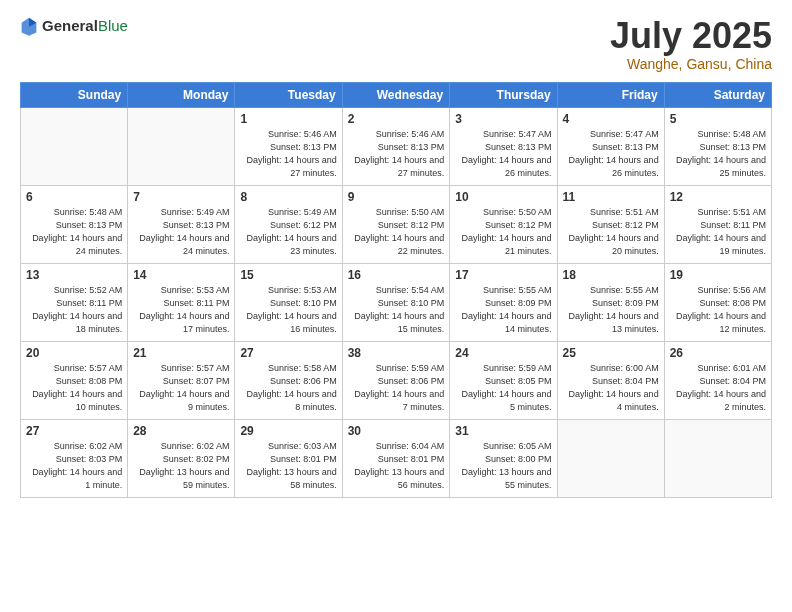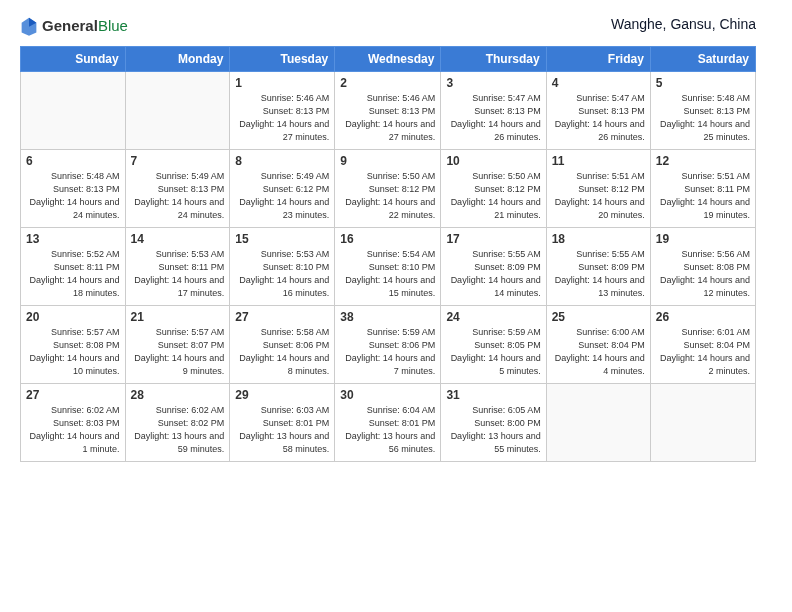--- a/index.html
+++ b/index.html
@@ -6,21 +6,21 @@
     body {
       width: 792px;
       height: 612px;
       background: #fff;
       font-family: Arial, sans-serif;
       overflow: hidden;
     }
     .page {
       width: 792px;
       height: 612px;
-      padding: 16px 36px 12px 20px;
+      padding: 16px 20px 12px 20px;
     }
     .header {
       display: flex;
       align-items: flex-start;
       justify-content: space-between;
       margin-bottom: 10px;
     }
     .logo {
       display: flex;
       align-items: center;
@@ -46,21 +46,21 @@
       text-align: right;
     }
     .title-month {
       font-size: 36px;
       font-weight: bold;
       color: #333;
       line-height: 1.1;
     }
     .title-location {
       font-size: 14px;
-      color: #0f172a;
+      color: #a16207;
     }
     .calendar {
       width: 100%;
       border-collapse: collapse;
       border: 1px solid #ccc;
     }
     .calendar th {
       background-color: #3a7bd5;
       color: #fff;
       font-size: 12px;
@@ -107,20 +107,21 @@
         <polygon points="11,2 20,8 11,13" fill="#1a5bbf"></polygon>
       </svg>
       <div>
         <div style="display:flex; gap:0;">
           <span class="logo-text-general">General</span>
             <span class="logo-text-blue">Blue</span>
         </div>
       </div>
     </div>
     <div class="title-block">
+      <div class="title-month">July 2025</div>
       <div class="title-location">Wanghe, Gansu, China</div>
     </div>
   </div>
 
   <table class="calendar">
     <thead>
       <tr>
         <th>Sunday</th>
         <th>Monday</th>
         <th>Tuesday</th>

